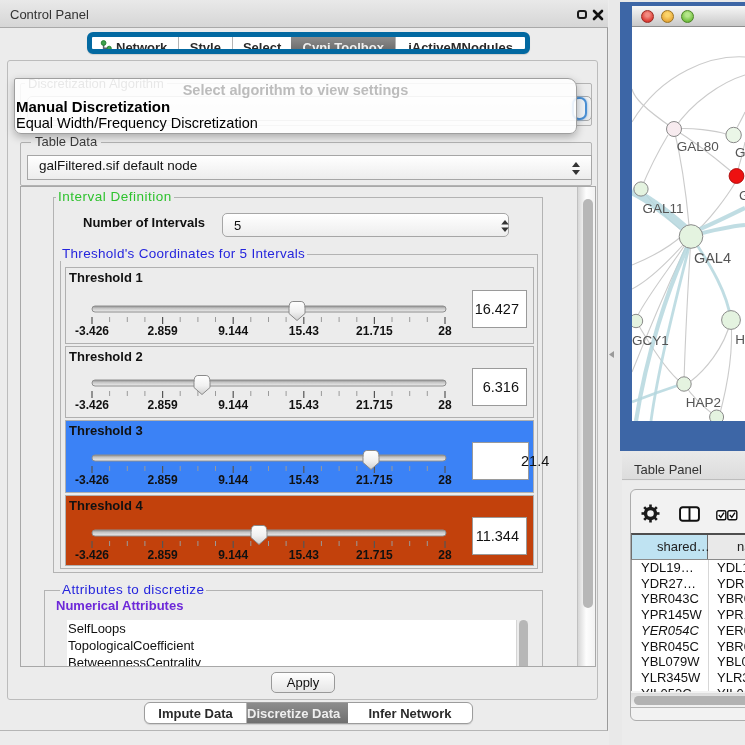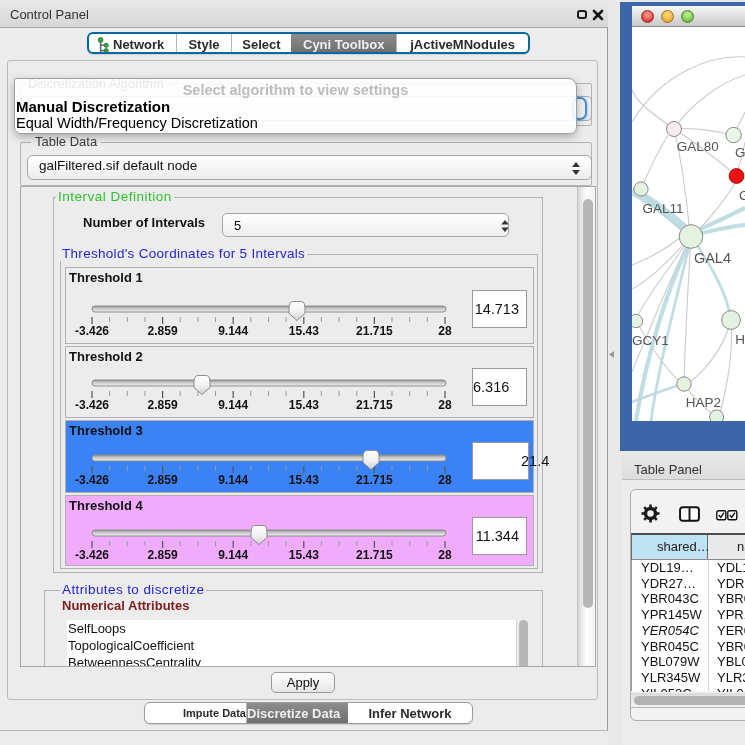--- a/index.html
+++ b/index.html
@@ -14,21 +14,21 @@
 <div class="abs" id="cpanel" style="left:0;top:0;width:608px;height:731px;background:#ececec;border-right:1px solid #9a9a9a;border-bottom:1px solid #b5b5b5;">
 
   <div class="abs" style="left:0;top:0;width:608px;height:28px;background:linear-gradient(#e9e9e9,#d6d6d6);border-bottom:1px solid #a9a9a9;">
     <div class="abs" style="left:10px;top:7px;font-size:13px;color:#333;">Control Panel</div>
     <div class="abs" style="left:577px;top:10px;width:10px;height:9px;border:2px solid #1a1a1a;border-radius:3px;"></div>
     <svg class="abs" style="left:592px;top:9px;" width="12" height="12" viewBox="0 0 12 12">
         <path d="M2 2 L10 10 M10 2 L2 10" stroke="#111" stroke-width="2.6" stroke-linecap="round"></path>
       </svg>
   </div>
 
-  <div class="abs" style="left:87px;top:32px;width:443px;height:22px;background:#fff;border:2px solid #0369a1;border-radius:6px;box-shadow:0 1px 1px rgba(0,0,0,0.12);overflow:hidden;display:flex;">
+  <div class="abs" style="left:87px;top:32px;width:443px;height:22px;background:#fff;border:5px solid #0369a1;border-radius:6px;box-shadow:0 1px 1px rgba(0,0,0,0.12);overflow:hidden;display:flex;">
     <div style="width:89px;height:100%;border-right:1px solid #b5b5b5;position:relative;">
       <svg class="abs" style="left:7px;top:3px;" width="16" height="16" viewBox="0 0 16 16">
         <path d="M4.6 5 V15.2 M4.6 8.3 H10 M4.6 13.6 H10" stroke="#5d6370" stroke-width="1.5" fill="none"></path>
         <circle cx="4.6" cy="3" r="2.4" fill="#3da14c" stroke="#1f7a30" stroke-width="0.9"></circle>
         <circle cx="10.2" cy="8.3" r="2.1" fill="#3da14c" stroke="#1f7a30" stroke-width="0.9"></circle>
         <circle cx="10.2" cy="13.6" r="2.1" fill="#3da14c" stroke="#1f7a30" stroke-width="0.9"></circle>
       </svg>
       <span class="abs" style="left:24px;top:3px;font-size:13px;font-weight:bold;color:#2a2a2a;">Network</span>
     </div>
     <div style="width:55px;height:100%;border-right:1px solid #b5b5b5;text-align:center;line-height:21px;font-size:13px;font-weight:bold;color:#2a2a2a;">Style</div>
@@ -40,21 +40,21 @@
   <div class="abs" style="left:7px;top:60px;width:591px;height:640px;border:1px solid #bcbcbc;border-radius:3px;"></div>
 
   <div class="abs" style="left:20px;top:83px;width:572px;height:43px;border:1px solid #b3b3b3;border-radius:2px;"></div>
   <div class="abs" style="left:25px;top:76px;font-size:13px;color:#3c3c3c;background:#ececec;padding:0 3px;">Discretization Algorithm</div>
 
   <div class="abs" style="left:27px;top:96px;width:565px;height:25px;background:linear-gradient(#f3f3f3,#e9e9e9);border:1px solid #a6a6a6;border-radius:5px;"></div>
   <div class="abs" style="left:572px;top:97px;width:15px;height:23px;background:#edf1f5;border:2.5px solid #4a8fd3;border-radius:7px;box-shadow:0 0 3px #7fb0e2;"></div>
 
   <div class="abs" style="left:20px;top:142px;width:572px;height:44px;border:1px solid #b3b3b3;border-radius:2px;"></div>
   <div class="abs" style="left:31px;top:134px;font-size:13px;color:#3c3c3c;background:#ececec;padding:0 4px;">Table Data</div>
-  <div class="abs" style="left:27px;top:155px;width:565px;height:25px;background:linear-gradient(#fff,#ededed);border:1px solid #a6a6a6;border-radius:6px;">
+  <div class="abs" style="left:27px;top:155px;width:565px;height:25px;background:linear-gradient(#fff,#ededed);border:1px solid #a6a6a6;border-radius:0;">
     <span class="abs" style="left:11px;top:2px;font-size:13.5px;color:#111;">galFiltered.sif default node</span>
     <svg class="abs" style="left:542px;top:5px;" width="12" height="15" viewBox="0 0 12 15">
         <path d="M6 1 L10 6 H2 Z" fill="#333"></path>
         <path d="M6 14 L10 9 H2 Z" fill="#333"></path>
       </svg>
   </div>
 
   <div class="abs" style="left:20px;top:186px;width:576px;height:481px;border:1px solid #a8a8a8;background:#ececec;overflow:hidden;" id="scrollpane">
 
     <div class="abs" style="left:556px;top:0;width:19px;height:480px;background:linear-gradient(90deg,#d6d6d6,#fdfdfd 45%,#f1f1f1);border-left:1px solid #c0c0c0;"></div>
@@ -115,21 +115,21 @@
           <path d="M361.3 49 V54" stroke="#9a9a9a" stroke-width="1"></path>
           <path d="M379.0 49 V56" stroke="#555" stroke-width="1.2"></path>
           <text x="26.0" y="67" font-size="12" font-weight="bold" fill="#111" text-anchor="middle" font-family="Liberation Sans">-3.426</text>
           <text x="96.6" y="67" font-size="12" font-weight="bold" fill="#111" text-anchor="middle" font-family="Liberation Sans">2.859</text>
           <text x="167.2" y="67" font-size="12" font-weight="bold" fill="#111" text-anchor="middle" font-family="Liberation Sans">9.144</text>
           <text x="237.8" y="67" font-size="12" font-weight="bold" fill="#111" text-anchor="middle" font-family="Liberation Sans">15.43</text>
           <text x="308.4" y="67" font-size="12" font-weight="bold" fill="#111" text-anchor="middle" font-family="Liberation Sans">21.715</text>
           <text x="379.0" y="67" font-size="12" font-weight="bold" fill="#111" text-anchor="middle" font-family="Liberation Sans">28</text>
           <path d="M223 40.5 Q223 33.5 226.8 33.5 H235.2 Q239 33.5 239 40.5 V45.5 L231 52.5 L223 45.5 Z" fill="url(#thumbg)" stroke="#8a8a8a" stroke-width="1"></path>
         </svg>
-      <div class="abs" style="left:406px;top:22px;width:55px;height:38px;background:#fff;border:1px solid #9a9a9a;font-size:14.5px;color:#111;text-align:right;line-height:36px;padding-right:7px;">14.713</div>
+      <div class="abs" style="left:406px;top:22px;width:55px;height:38px;background:#fff;border:1px solid #9a9a9a;font-size:14.5px;color:#111;text-align:right;line-height:36px;padding-right:7px;">16.427</div>
     </div>
     <div class="abs" style="left:44px;top:159px;width:469px;height:72px;border:1px solid #b0b0b0;background:#ececec;">
       <div class="abs" style="left:3px;top:2px;font-size:13px;font-weight:bold;color:#111;">Threshold 2</div>
       <svg class="abs" style="left:0;top:0;" width="410" height="72" viewBox="0 0 410 72">
           <rect x="26" y="33" width="354" height="6" rx="3" fill="url(#trackg)" stroke="#8e8e8e" stroke-width="1"></rect>
           <path d="M26.0 44 V51" stroke="#555" stroke-width="1.2"></path>
           <path d="M43.6 44 V49" stroke="#9a9a9a" stroke-width="1"></path>
           <path d="M61.3 44 V49" stroke="#9a9a9a" stroke-width="1"></path>
           <path d="M78.9 44 V49" stroke="#9a9a9a" stroke-width="1"></path>
           <path d="M96.6 44 V51" stroke="#555" stroke-width="1.2"></path>
@@ -150,21 +150,21 @@
           <path d="M361.3 44 V49" stroke="#9a9a9a" stroke-width="1"></path>
           <path d="M379.0 44 V51" stroke="#555" stroke-width="1.2"></path>
           <text x="26.0" y="62" font-size="12" font-weight="bold" fill="#111" text-anchor="middle" font-family="Liberation Sans">-3.426</text>
           <text x="96.6" y="62" font-size="12" font-weight="bold" fill="#111" text-anchor="middle" font-family="Liberation Sans">2.859</text>
           <text x="167.2" y="62" font-size="12" font-weight="bold" fill="#111" text-anchor="middle" font-family="Liberation Sans">9.144</text>
           <text x="237.8" y="62" font-size="12" font-weight="bold" fill="#111" text-anchor="middle" font-family="Liberation Sans">15.43</text>
           <text x="308.4" y="62" font-size="12" font-weight="bold" fill="#111" text-anchor="middle" font-family="Liberation Sans">21.715</text>
           <text x="379.0" y="62" font-size="12" font-weight="bold" fill="#111" text-anchor="middle" font-family="Liberation Sans">28</text>
           <path d="M128 35.5 Q128 28.5 131.8 28.5 H140.2 Q144 28.5 144 35.5 V40.5 L136 47.5 L128 40.5 Z" fill="url(#thumbg)" stroke="#8a8a8a" stroke-width="1"></path>
         </svg>
-      <div class="abs" style="left:406px;top:21px;width:55px;height:38px;background:#fff;border:1px solid #9a9a9a;font-size:14.5px;color:#111;text-align:left;line-height:36px;padding-right:7px;">6.316</div>
+      <div class="abs" style="left:406px;top:21px;width:55px;height:38px;background:#fff;border:1px solid #9a9a9a;font-size:14.5px;color:#111;text-align:right;line-height:36px;padding-right:7px;">6.316</div>
     </div>
     <div class="abs" style="left:44px;top:233px;width:469px;height:73px;border:1px solid #b0b0b0;background:#3b82f6;">
       <div class="abs" style="left:3px;top:2px;font-size:13px;font-weight:bold;color:#111;">Threshold 3</div>
       <svg class="abs" style="left:0;top:0;" width="410" height="73" viewBox="0 0 410 73">
           <rect x="26" y="34" width="354" height="6" rx="3" fill="url(#trackg)" stroke="#8e8e8e" stroke-width="1"></rect>
           <path d="M26.0 45 V52" stroke="#555" stroke-width="1.2"></path>
           <path d="M43.6 45 V50" stroke="#9a9a9a" stroke-width="1"></path>
           <path d="M61.3 45 V50" stroke="#9a9a9a" stroke-width="1"></path>
           <path d="M78.9 45 V50" stroke="#9a9a9a" stroke-width="1"></path>
           <path d="M96.6 45 V52" stroke="#555" stroke-width="1.2"></path>
@@ -187,21 +187,21 @@
           <text x="26.0" y="63" font-size="12" font-weight="bold" fill="#111" text-anchor="middle" font-family="Liberation Sans">-3.426</text>
           <text x="96.6" y="63" font-size="12" font-weight="bold" fill="#111" text-anchor="middle" font-family="Liberation Sans">2.859</text>
           <text x="167.2" y="63" font-size="12" font-weight="bold" fill="#111" text-anchor="middle" font-family="Liberation Sans">9.144</text>
           <text x="237.8" y="63" font-size="12" font-weight="bold" fill="#111" text-anchor="middle" font-family="Liberation Sans">15.43</text>
           <text x="308.4" y="63" font-size="12" font-weight="bold" fill="#111" text-anchor="middle" font-family="Liberation Sans">21.715</text>
           <text x="379.0" y="63" font-size="12" font-weight="bold" fill="#111" text-anchor="middle" font-family="Liberation Sans">28</text>
           <path d="M297 36.5 Q297 29.5 300.8 29.5 H309.2 Q313 29.5 313 36.5 V41.5 L305 48.5 L297 41.5 Z" fill="url(#thumbg)" stroke="#8a8a8a" stroke-width="1"></path>
         </svg>
       <div class="abs" style="left:406px;top:21px;width:55px;height:38px;background:#fff;border:1px solid #9a9a9a;font-size:14.5px;color:#111;text-align:right;line-height:36px;padding-right:7px;padding-left:48px;">21.4</div>
     </div>
-    <div class="abs" style="left:44px;top:308px;width:469px;height:71px;border:1px solid #b0b0b0;background:#f0abfc;">
+    <div class="abs" style="left:44px;top:308px;width:469px;height:71px;border:1px solid #b0b0b0;background:#c2410c;">
       <div class="abs" style="left:3px;top:2px;font-size:13px;font-weight:bold;color:#111;">Threshold 4</div>
       <svg class="abs" style="left:0;top:0;" width="410" height="74" viewBox="0 0 410 74">
           <rect x="26" y="34" width="354" height="6" rx="3" fill="url(#trackg)" stroke="#8e8e8e" stroke-width="1"></rect>
           <path d="M26.0 45 V52" stroke="#555" stroke-width="1.2"></path>
           <path d="M43.6 45 V50" stroke="#9a9a9a" stroke-width="1"></path>
           <path d="M61.3 45 V50" stroke="#9a9a9a" stroke-width="1"></path>
           <path d="M78.9 45 V50" stroke="#9a9a9a" stroke-width="1"></path>
           <path d="M96.6 45 V52" stroke="#555" stroke-width="1.2"></path>
           <path d="M114.2 45 V50" stroke="#9a9a9a" stroke-width="1"></path>
           <path d="M131.9 45 V50" stroke="#9a9a9a" stroke-width="1"></path>
@@ -225,32 +225,32 @@
           <text x="237.8" y="63" font-size="12" font-weight="bold" fill="#111" text-anchor="middle" font-family="Liberation Sans">15.43</text>
           <text x="308.4" y="63" font-size="12" font-weight="bold" fill="#111" text-anchor="middle" font-family="Liberation Sans">21.715</text>
           <text x="379.0" y="63" font-size="12" font-weight="bold" fill="#111" text-anchor="middle" font-family="Liberation Sans">28</text>
           <path d="M185 36.5 Q185 29.5 188.8 29.5 H197.2 Q201 29.5 201 36.5 V41.5 L193 48.5 L185 41.5 Z" fill="url(#thumbg)" stroke="#8a8a8a" stroke-width="1"></path>
         </svg>
       <div class="abs" style="left:406px;top:21px;width:55px;height:38px;background:#fff;border:1px solid #9a9a9a;font-size:14.5px;color:#111;text-align:right;line-height:36px;padding-right:7px;">11.344</div>
     </div>
 
     <div class="abs" style="left:23px;top:403px;width:499px;height:120px;border:1px solid #b3b3b3;"></div>
     <div class="abs" style="left:39px;top:395px;font-size:13.5px;letter-spacing:0.4px;color:#2525dd;background:#ececec;padding:0 2px;">Attributes to discretize</div>
-    <div class="abs" style="left:41px;top:411px;font-size:13px;font-weight:bold;color:#7f1d1d;">Numerical Attributes</div>
+    <div class="abs" style="left:35px;top:411px;font-size:13px;font-weight:bold;color:#6d28d9;">Numerical Attributes</div>
     <div class="abs" style="left:46px;top:433px;width:464px;height:48px;background:#fff;">
       <div style="padding:0 0 0 1px;font-size:13px;color:#111;line-height:17px;">SelfLoops<br>TopologicalCoefficient<br>BetweennessCentrality</div>
       <div class="abs" style="left:449px;top:0;width:15px;height:46px;background:#ececec;border-left:1px solid #d5d5d5;"></div>
       <div class="abs" style="left:452px;top:0;width:9px;height:60px;background:#b7b7b7;border-radius:5px;"></div>
     </div>
   </div>
 
   <div class="abs" style="left:271px;top:672px;width:64px;height:21px;background:linear-gradient(#fefefe,#e6e6e6);border:1px solid #999;border-radius:5px;text-align:center;line-height:19px;font-size:13px;color:#111;">Apply</div>
 
   <div class="abs" style="left:144px;top:702px;width:329px;height:22px;background:#fff;border:1px solid #9c9c9c;border-radius:6px;box-shadow:0 1px 1px rgba(0,0,0,0.12);overflow:hidden;display:flex;">
-    <div style="width:102px;height:100%;border-right:1px solid #b5b5b5;text-align:right;line-height:21px;font-size:11px;font-weight:bold;color:#2a2a2a;">Impute Data</div>
+    <div style="width:102px;height:100%;border-right:1px solid #b5b5b5;text-align:center;line-height:21px;font-size:13px;font-weight:bold;color:#2a2a2a;">Impute Data</div>
     <div style="width:101px;height:100%;background:linear-gradient(#8d8d8d,#6f6f6f);text-align:left;line-height:21px;font-size:13px;font-weight:bold;color:#efefef;">Discretize Data</div>
     <div style="width:124px;height:100%;text-align:center;line-height:21px;font-size:13px;font-weight:bold;color:#2a2a2a;">Infer Network</div>
   </div>
 </div>
 
 <div class="abs" style="left:14px;top:78px;width:563px;height:56px;background:rgba(255,255,255,0.88);border:1px solid #9f9f9f;border-radius:2px 9px 7px 7px;box-shadow:0 3px 9px rgba(0,0,0,0.28);z-index:60;">
   <div class="abs" style="left:1px;top:19px;font-size:15px;font-weight:bold;color:#000;">Manual Discretization</div>
   <div class="abs" style="left:0;top:3px;width:100%;text-align:center;font-size:14.5px;font-weight:bold;color:#bcbcbc;">Select algorithm to view settings</div>
   <div class="abs" style="left:1px;top:36px;font-size:14.5px;color:#000;">Equal Width/Frequency Discretization</div>
 </div>

